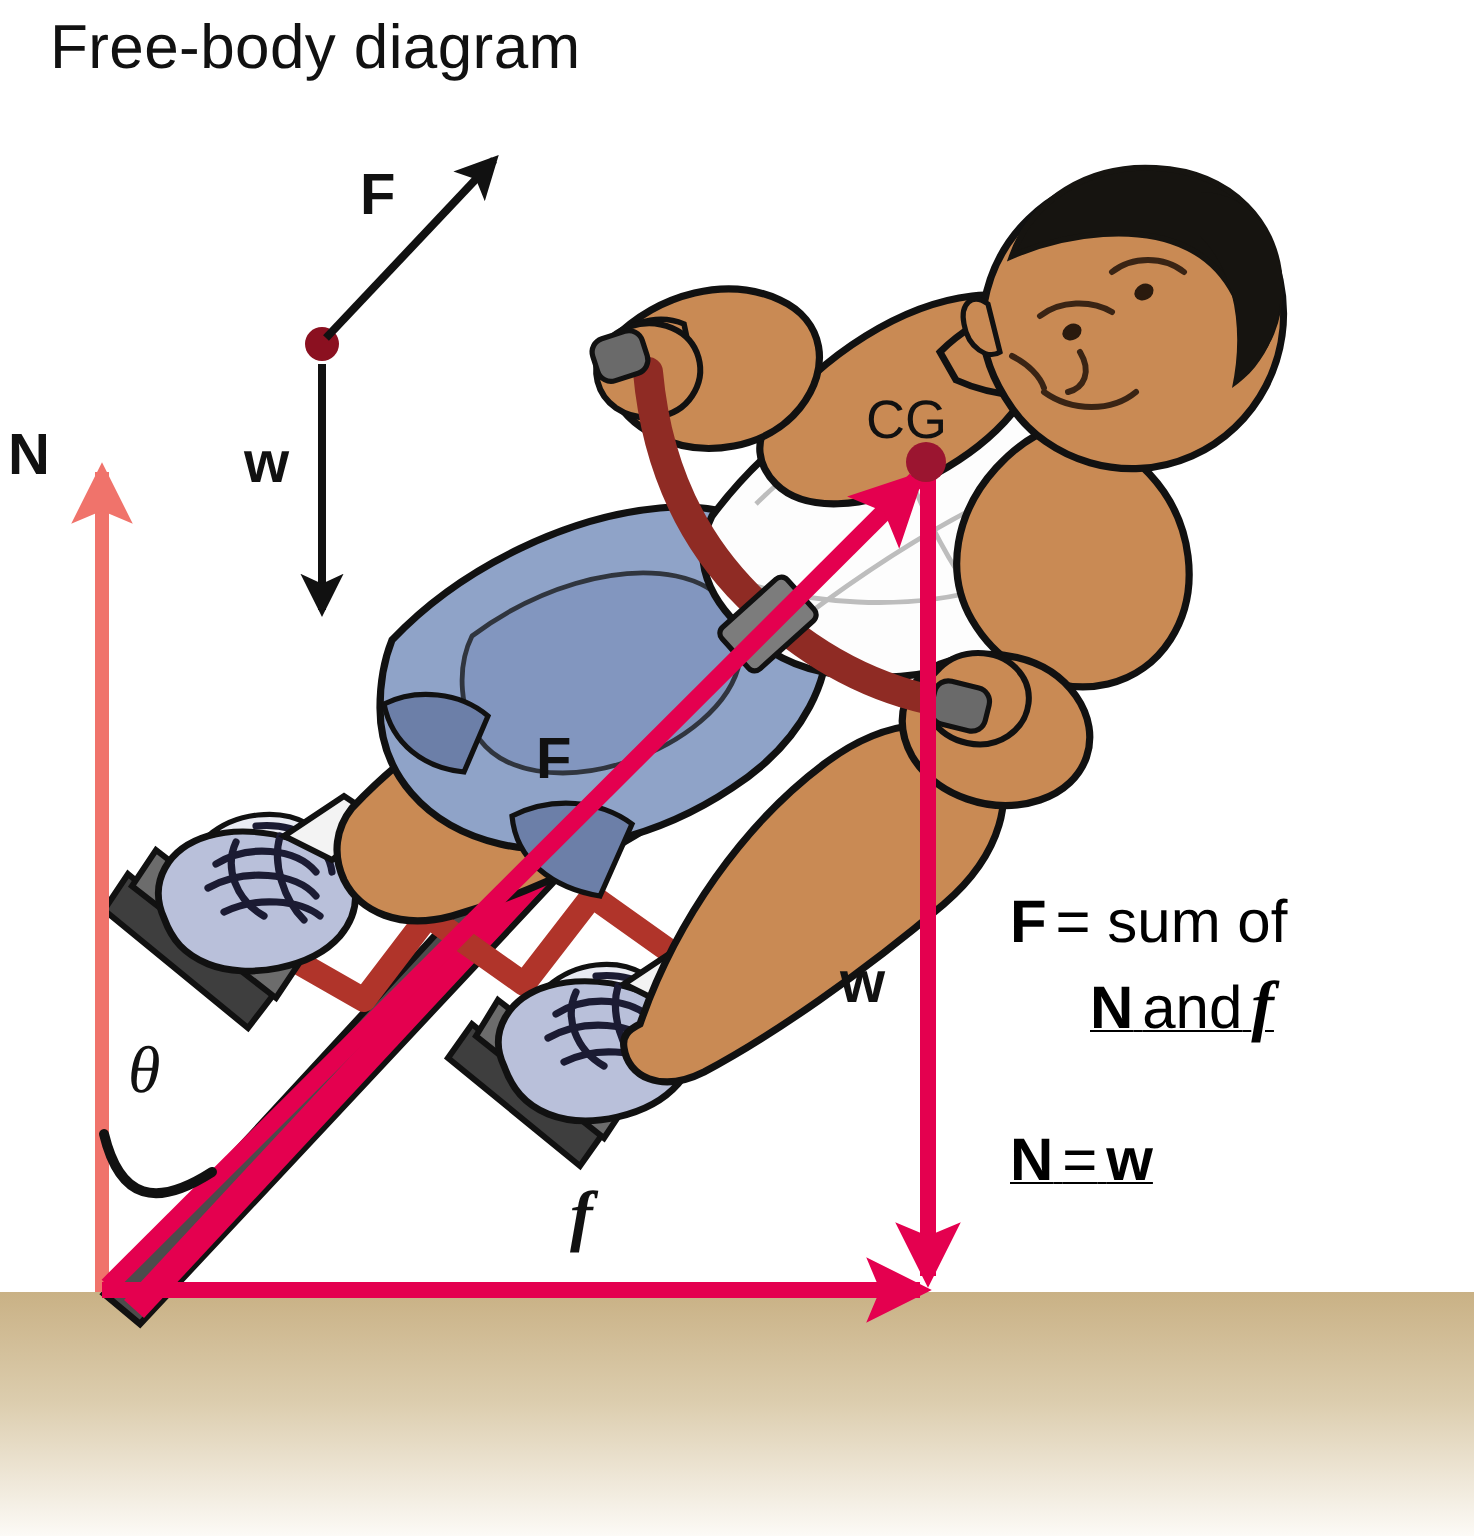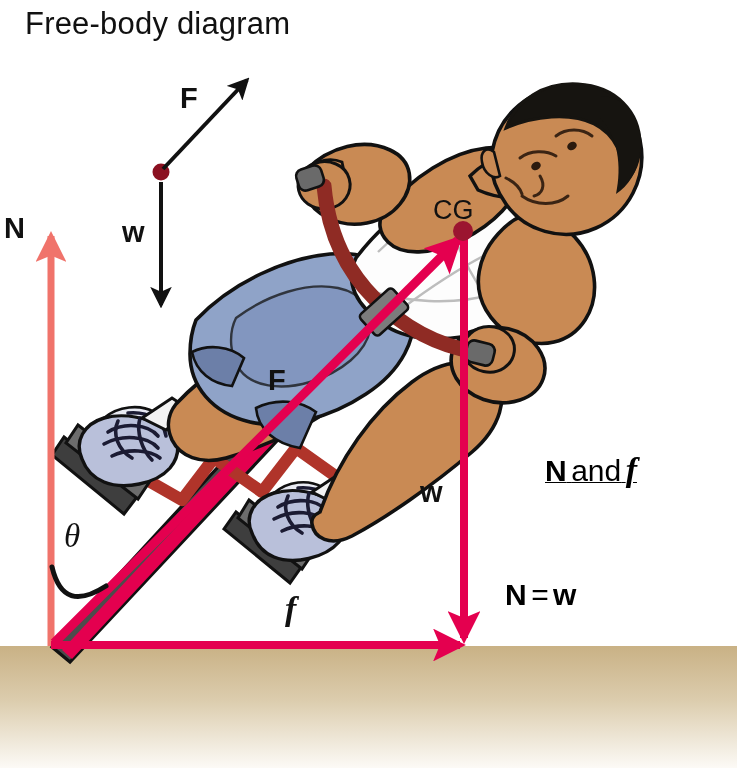--- a/index.html
+++ b/index.html
@@ -218,26 +218,30 @@
 
   <div class="lbl cg" style="left:409px;top:197px;margin-left:24px;">CG</div>
 
   <div class="lbl vec" style="left:268px;top:366px;">F</div>
 
   <div class="lbl vec" style="left:420px;top:478px;">w</div>
 
   <div class="lbl ital" style="left:285px;top:592px;font-size:34px;">f</div>
 
   <div style="position:absolute;left:505px;top:445px;">
+    <div style="white-space:nowrap;">
+      <span class="eqn">F</span>
+      <span class="eqn" style="font-weight:400;">= sum of</span>
+    </div>
     <div style="white-space:nowrap;margin-top:6px;padding-left:40px;text-decoration:underline;">
       <span class="eqn">N</span>
       <span class="eqn" style="font-weight:400;">and</span>
       <span class="eqn ital" style="font-size:34px;">f</span>
     </div>
   </div>
 
-  <div style="position:absolute;left:505px;top:578px;white-space:nowrap;">
+  <div style="position:absolute;left:505px;top:564px;white-space:nowrap;text-decoration:underline;">
     <span class="eqn">N</span>
     <span class="eqn" style="font-weight:400;">=</span>
     <span class="eqn">w</span>
   </div>
 
 </div>
 
 </body></html>

